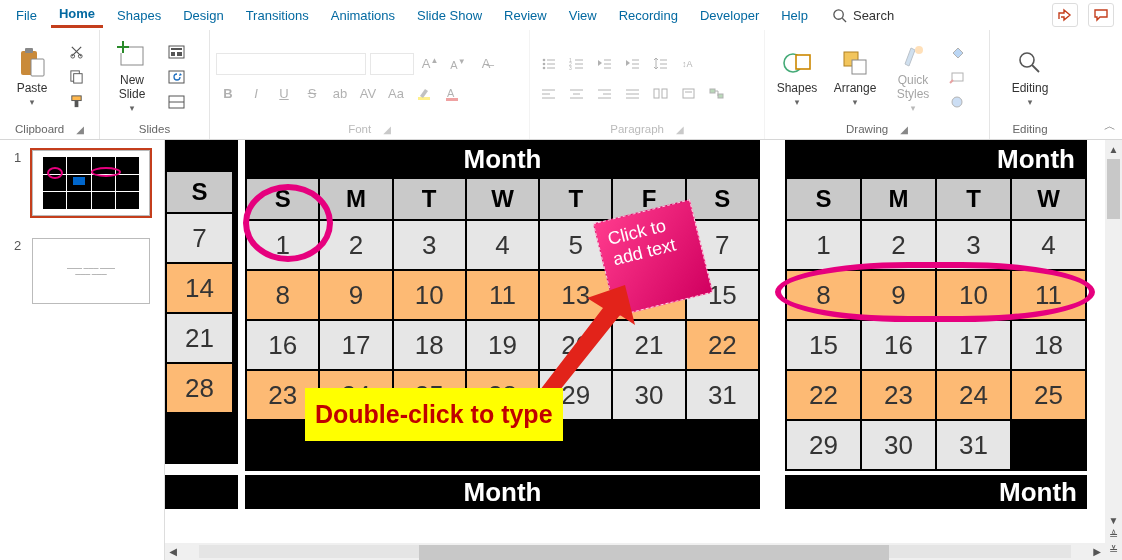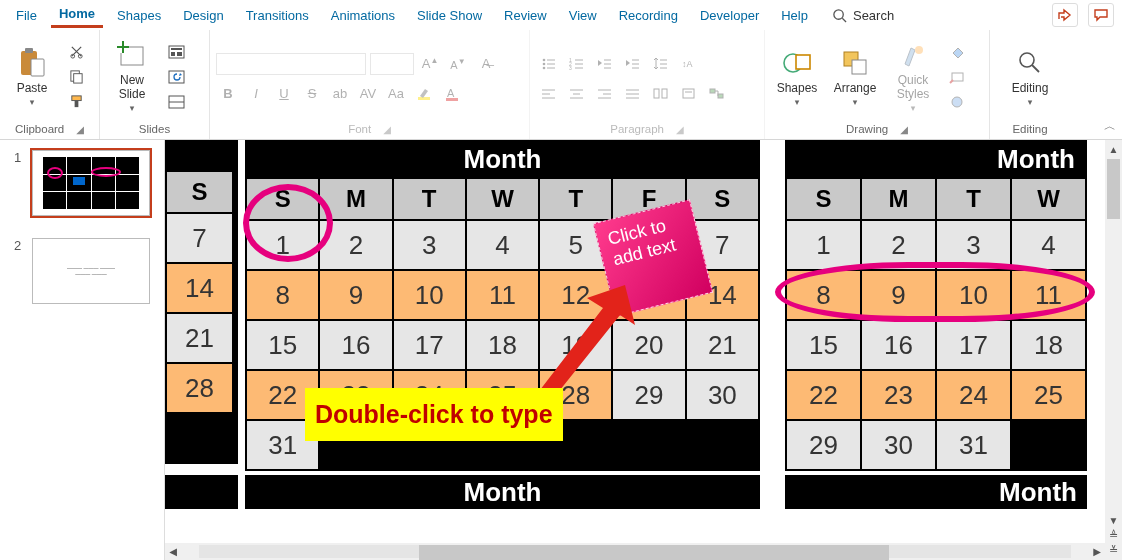--- a/index.html
+++ b/index.html
@@ -565,21 +565,20 @@
             <div class="cal-cell">2</div>
             <div class="cal-cell">3</div>
             <div class="cal-cell">4</div>
             <div class="cal-cell">5</div>
             <div class="cal-cell">6</div>
             <div class="cal-cell">7</div>
             <div class="cal-cell shade">8</div>
             <div class="cal-cell shade">9</div>
             <div class="cal-cell shade">10</div>
             <div class="cal-cell shade">11</div>
-            <div class="cal-cell shade">12</div>
             <div class="cal-cell shade">13</div>
             <div class="cal-cell shade">14</div>
             <div class="cal-cell">15</div>
             <div class="cal-cell">16</div>
             <div class="cal-cell">17</div>
             <div class="cal-cell">18</div>
             <div class="cal-cell">19</div>
             <div class="cal-cell">20</div>
             <div class="cal-cell">21</div>
             <div class="cal-cell shade">22</div>

